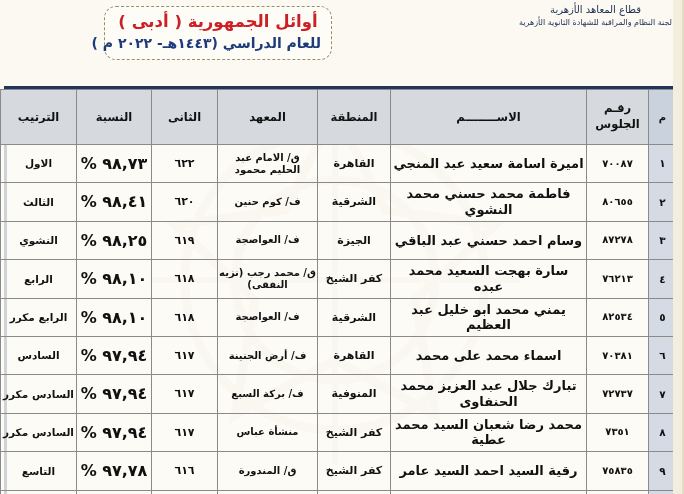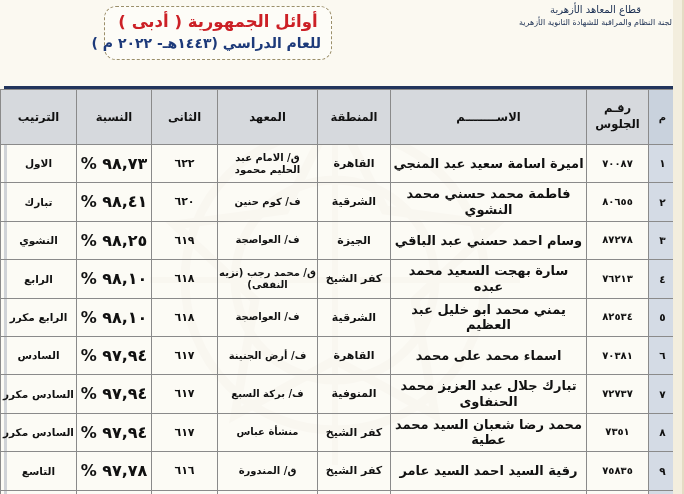--- a/index.html
+++ b/index.html
@@ -240,21 +240,21 @@
             <td class="c-rank">الاول</td>
           </tr>
           <tr>
             <td class="c-seq">٢</td>
             <td class="c-seat">٨٠٦٥٥</td>
             <td class="c-name">فاطمة محمد حسني محمد النشوي</td>
             <td class="c-area">الشرقية</td>
             <td class="c-inst">ف/ كوم حنين</td>
             <td class="c-total">٦٢٠</td>
             <td class="c-pct">٩٨,٤١ %</td>
-            <td class="c-rank">تبارك</td>
+            <td class="c-rank">الثالث</td>
           </tr>
           <tr>
             <td class="c-seq">٣</td>
             <td class="c-seat">٨٧٢٧٨</td>
             <td class="c-name">وسام احمد حسني عبد الباقي</td>
             <td class="c-area">الجيزة</td>
             <td class="c-inst">ف/ العواصجة</td>
             <td class="c-total">٦١٩</td>
             <td class="c-pct">٩٨,٢٥ %</td>
             <td class="c-rank">النشوي</td>

